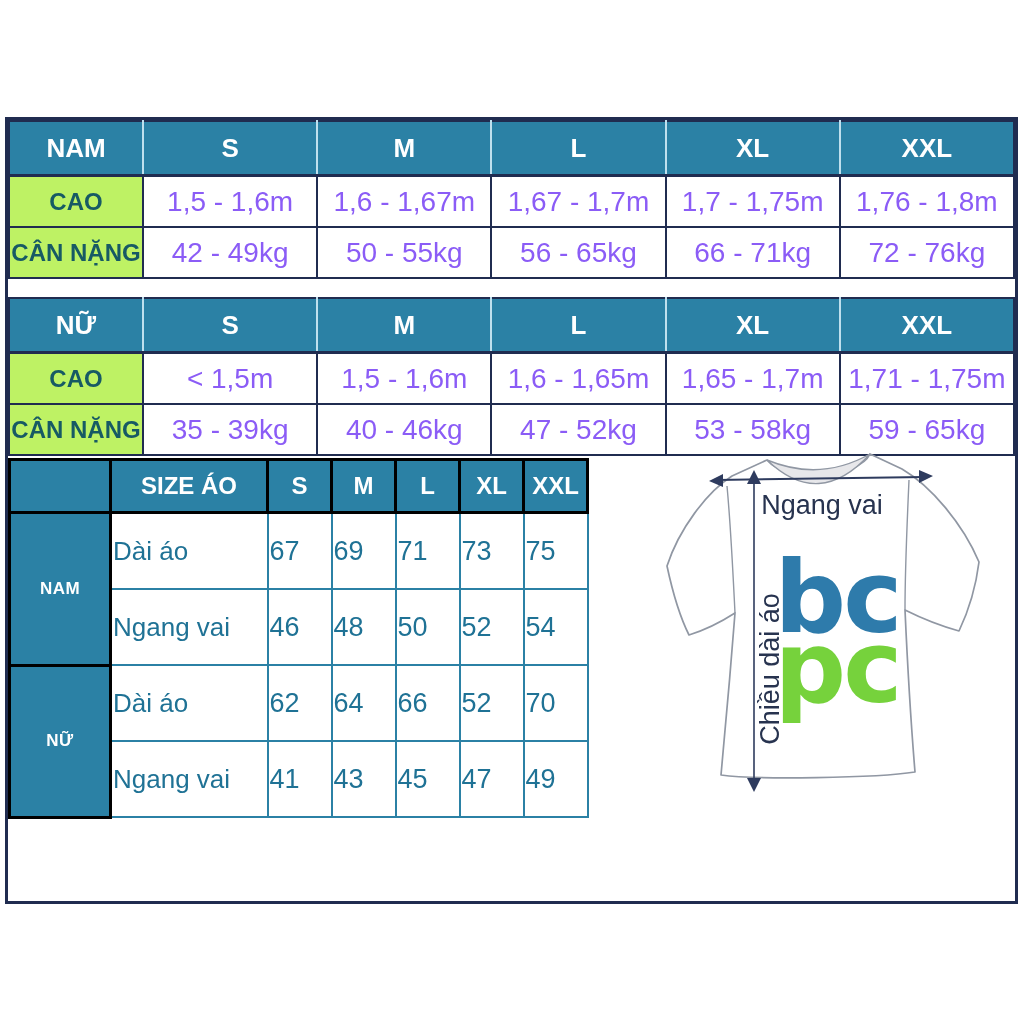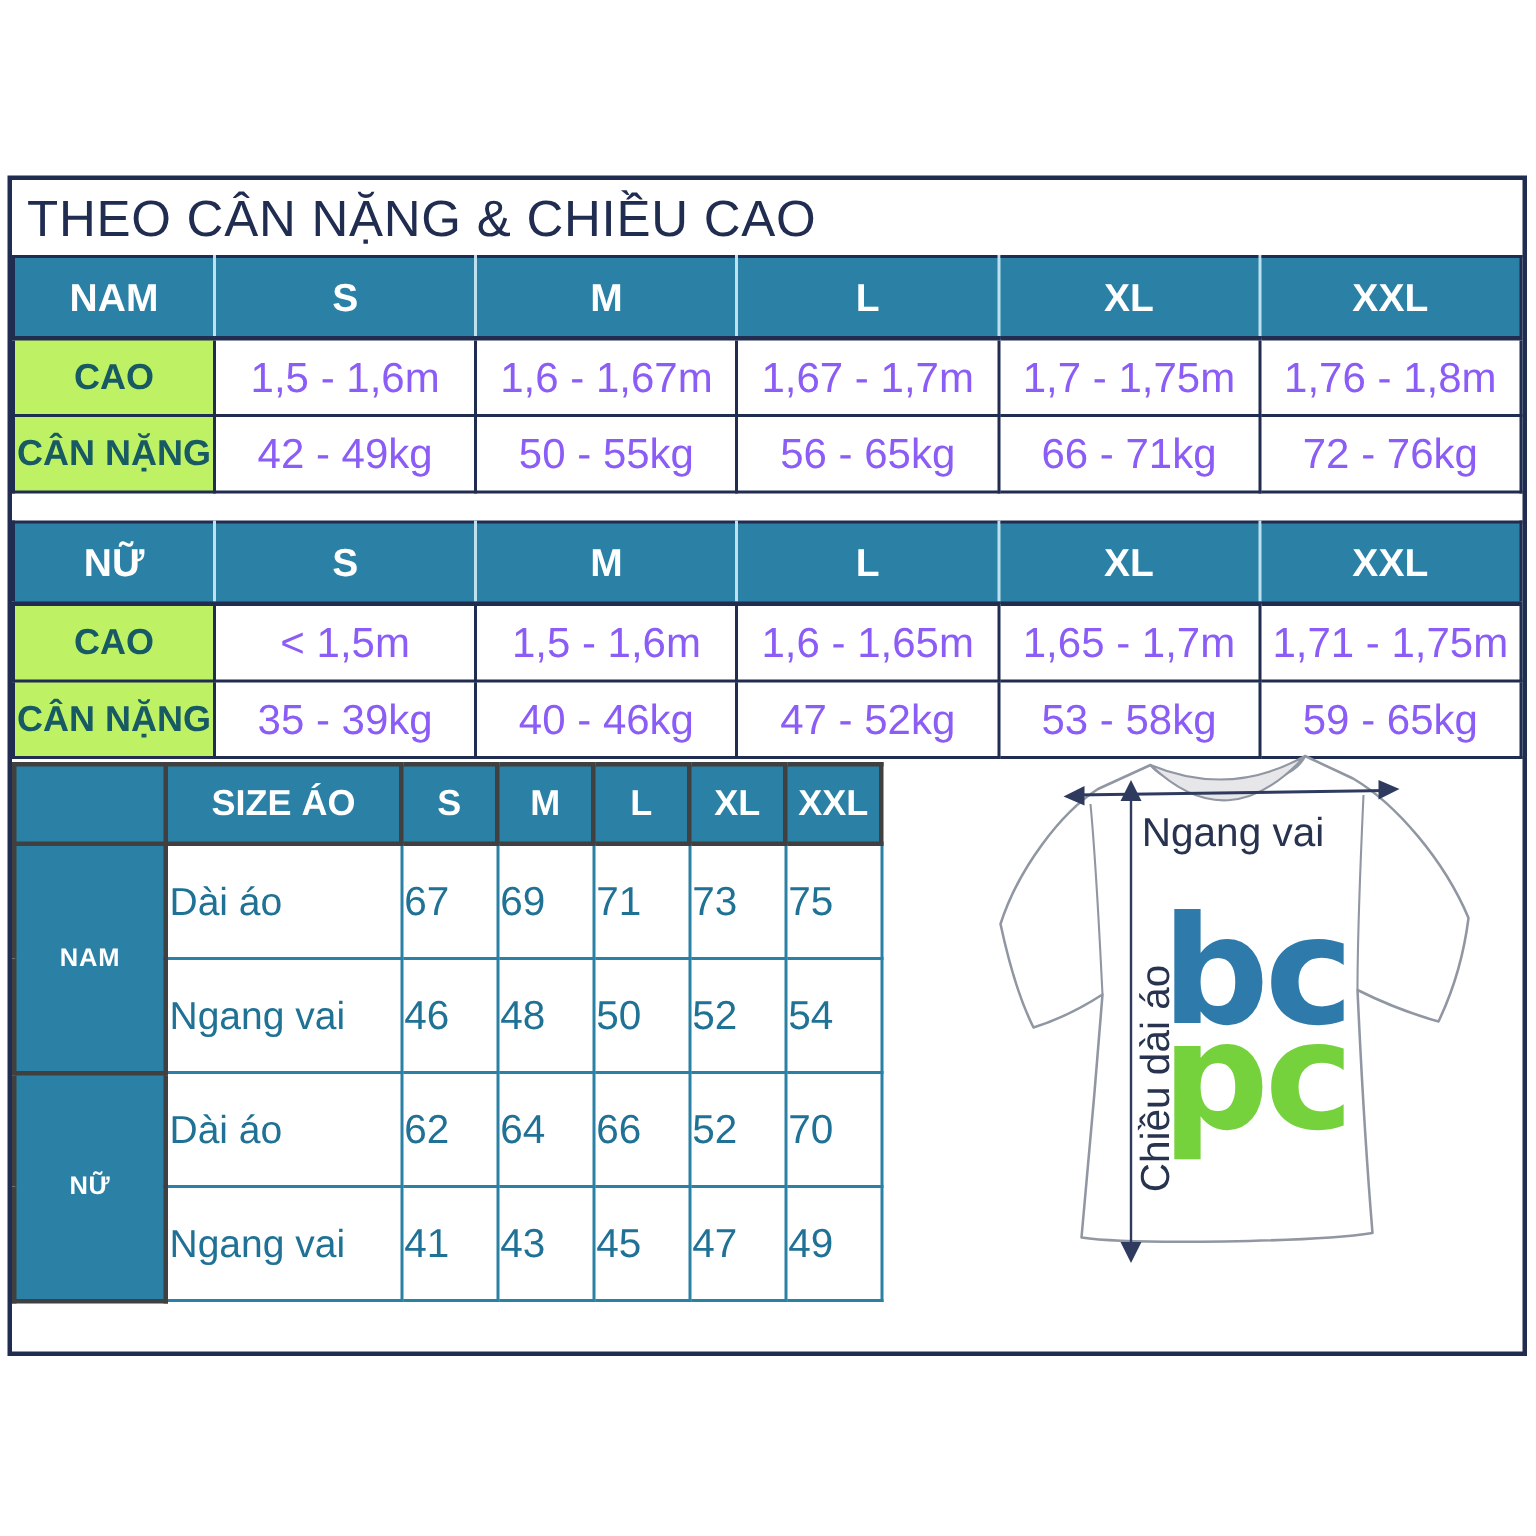--- a/index.html
+++ b/index.html
@@ -30,38 +30,37 @@
     background:#ffffff;color:#8b5cf6;font-size:28px;text-align:center;height:47px;
     border:2px solid #202c50;
   }
   .wh td.glabel{background:#bef264;color:#175a64;font-weight:bold;font-size:24px;}
   .gap{height:18px;}
   
   .bottom{position:relative;margin-top:2px;height:352px;}
   table.sz{border-collapse:collapse;table-layout:fixed;width:578px;margin-left:0;}
   table.sz col.c0{width:101px;} table.sz col.c1{width:157px;} table.sz col.cs{width:64px;}
   .sz .teal{
-    background:#2b81a5;color:#ffffff;font-weight:bold;border:3px solid #404040;
+    background:#2b81a5;color:#ffffff;font-weight:bold;border:3px solid #000000;
     text-align:center;
   }
   .sz th.hdr{font-size:24px;height:48px;}
   .sz th.grp{font-size:17px;letter-spacing:0.5px;}
   .sz td.val{
     background:#ffffff;border:2px solid #2b81a5;color:#1f7295;
     font-size:27px;text-align:left;height:72px;
   }
   .sz td.mlabel{font-size:26px;}
   .tshirt{position:absolute;right:4px;top:-24px;}
 </style>
 </head>
 <body>
 
 <div class="sheet">
 
-  <div class="sec-title">THEO CÂN NẶNG &amp; CHIỀU CAO</div>
 
   <table class="wh">
     <colgroup>
         <col class="lab">
         <col>
         <col>
         <col>
         <col>
         <col>
       </colgroup>

